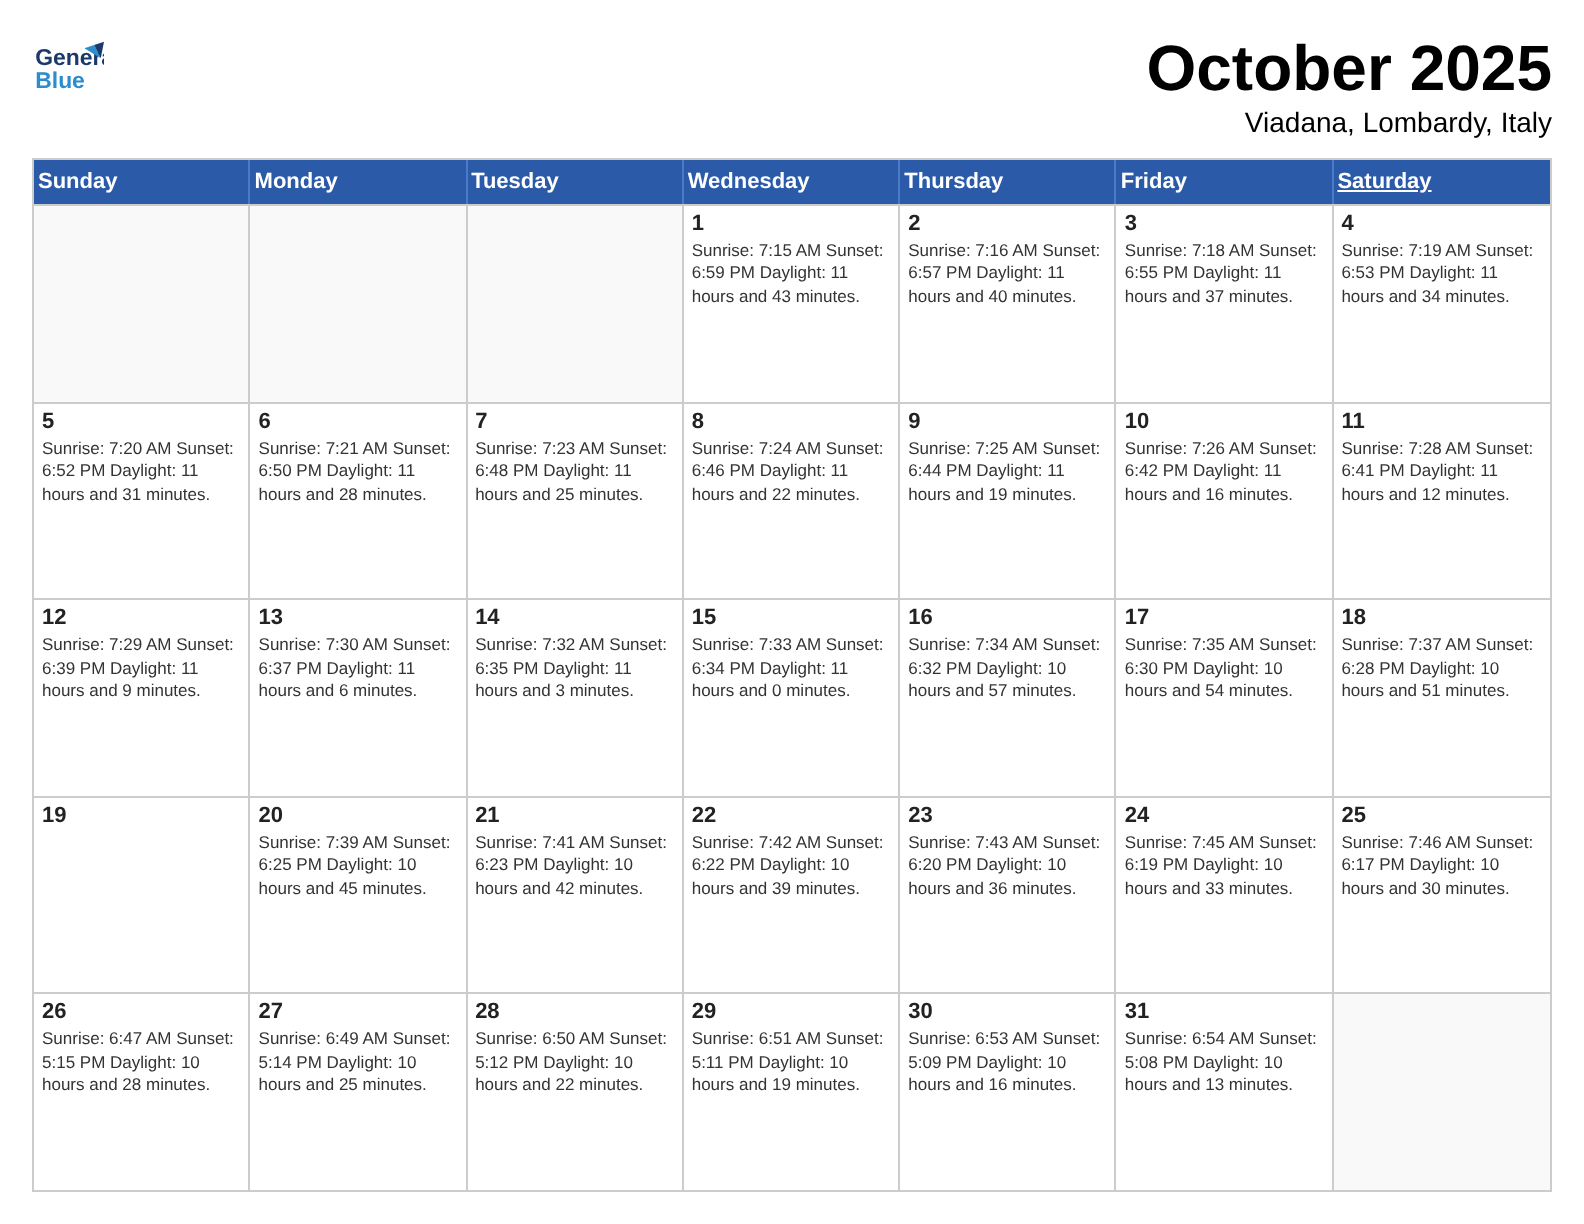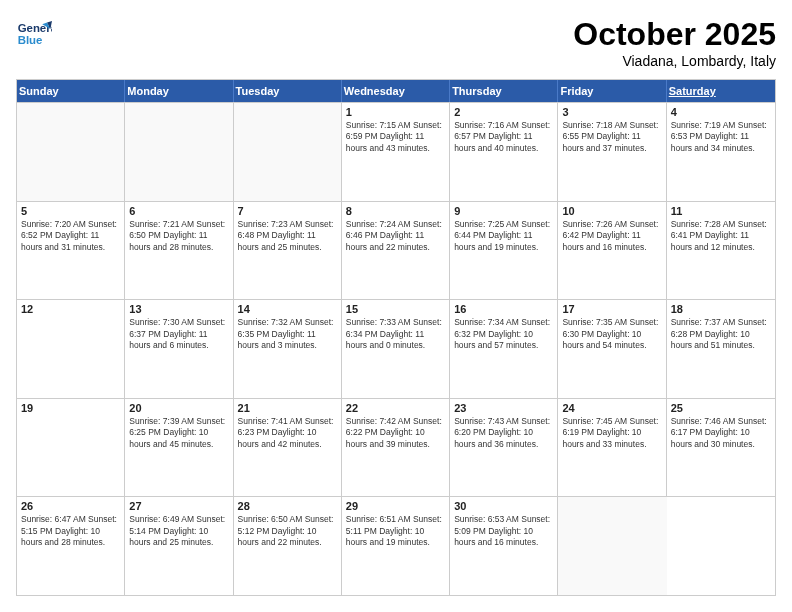--- a/index.html
+++ b/index.html
@@ -206,20 +206,24 @@
             <div class="day-num">11</div>
             <div class="cell-text">Sunrise: 7:28 AM
 Sunset: 6:41 PM
 Daylight: 11 hours
 and 12 minutes.</div>
           </div>
         </div>
         <div class="cal-row">
           <div class="cal-cell">
             <div class="day-num">12</div>
+            <div class="cell-text">Sunrise: 7:29 AM
+Sunset: 6:39 PM
+Daylight: 11 hours
+and 9 minutes.</div>
           </div>
           <div class="cal-cell">
             <div class="day-num">13</div>
             <div class="cell-text">Sunrise: 7:30 AM
 Sunset: 6:37 PM
 Daylight: 11 hours
 and 6 minutes.</div>
           </div>
           <div class="cal-cell">
             <div class="day-num">14</div>
@@ -332,18 +336,25 @@
 Sunset: 5:11 PM
 Daylight: 10 hours
 and 19 minutes.</div>
           </div>
           <div class="cal-cell">
             <div class="day-num">30</div>
             <div class="cell-text">Sunrise: 6:53 AM
 Sunset: 5:09 PM
 Daylight: 10 hours
 and 16 minutes.</div>
+          </div>
+          <div class="cal-cell">
+            <div class="day-num">31</div>
+            <div class="cell-text">Sunrise: 6:54 AM
+Sunset: 5:08 PM
+Daylight: 10 hours
+and 13 minutes.</div>
           </div>
           <div class="cal-cell empty"></div>
         </div>
       </div>
   </div>
 </div>
 
 </body></html>

